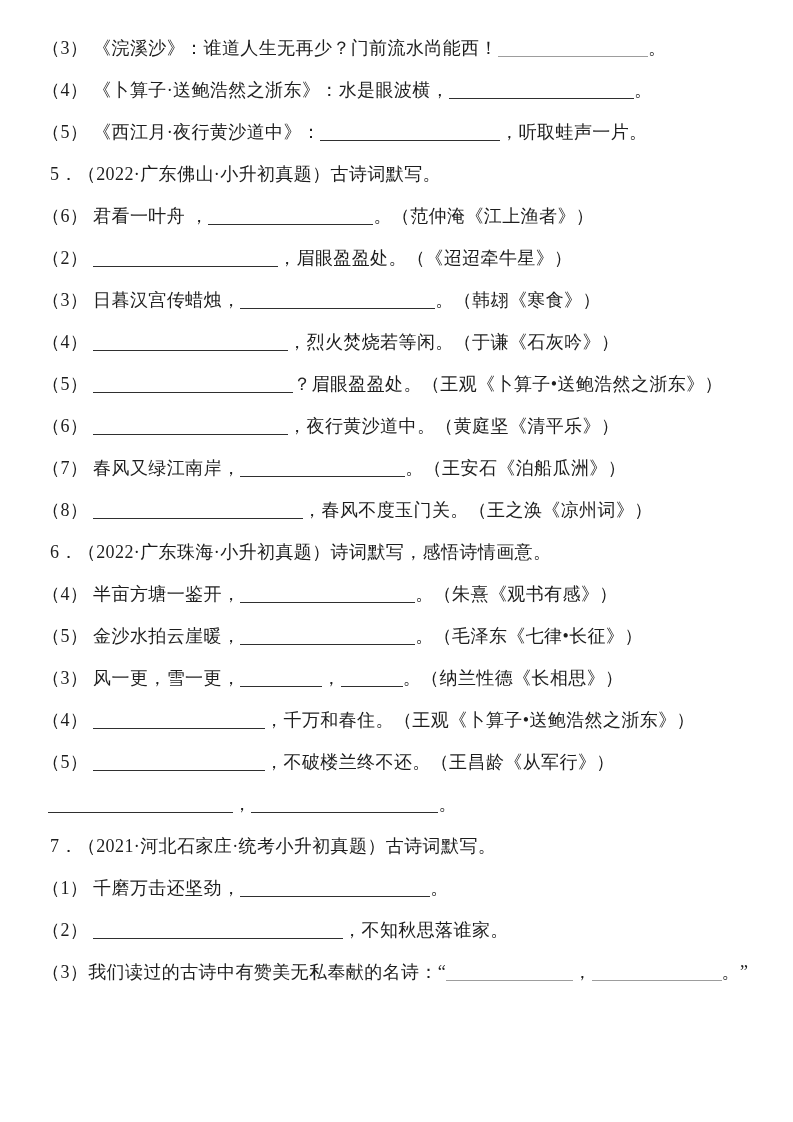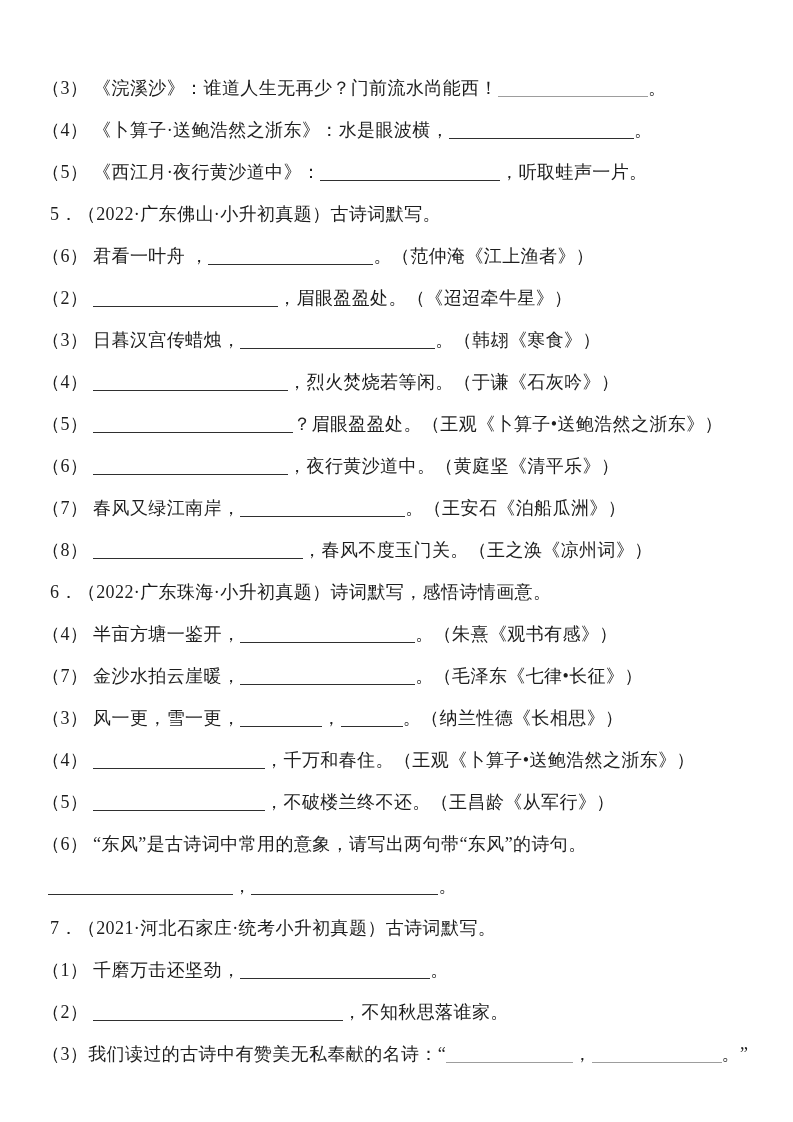--- a/index.html
+++ b/index.html
@@ -6,21 +6,21 @@
   body{
     width:793px;height:1122px;
     background:#ffffff;
     font-family:"Liberation Serif","DejaVu Serif",serif;
     color:#1d1d1d;
     overflow:hidden;
   }
   .page{
     width:793px;height:1122px;
     box-sizing:border-box;
-    padding-top:76px;
+    padding-top:36px;
     background:#ffffff;
   }
   .line{
     height:42px;
     display:flex;
     align-items:baseline;
     font-size:18px;
     letter-spacing:0.4px;
     box-sizing:border-box;
   }
@@ -102,43 +102,40 @@
       </div>
       <div class="line section">
         <span class="txt">6．（2022·广东珠海·小升初真题）诗词默写，感悟诗情画意。</span>
       </div>
       <div class="line item">
         <span class="txt">（4） 半亩方塘一鉴开，</span>
         <span class="blank dark" style="width: 175px;"></span>
         <span class="txt">。（朱熹《观书有感》）</span>
       </div>
       <div class="line item">
-        <span class="txt">（7） 金沙水拍云崖暖，</span>
+        <span class="txt">（5） 金沙水拍云崖暖，</span>
         <span class="blank dark" style="width: 175px;"></span>
         <span class="txt">。（毛泽东《七律•长征》）</span>
       </div>
       <div class="line item">
         <span class="txt">（3） 风一更，雪一更，</span>
         <span class="blank dark" style="width: 82px;"></span>
         <span class="txt">，</span>
         <span class="blank dark" style="width: 62px;"></span>
         <span class="txt">。（纳兰性德《长相思》）</span>
       </div>
       <div class="line item">
         <span class="txt">（4） </span>
         <span class="blank dark" style="width: 172px;"></span>
         <span class="txt">，千万和春住。（王观《卜算子•送鲍浩然之浙东》）</span>
       </div>
       <div class="line item">
         <span class="txt">（5） </span>
         <span class="blank dark" style="width: 172px;"></span>
         <span class="txt">，不破楼兰终不还。（王昌龄《从军行》）</span>
-      </div>
-      <div class="line item">
-        <span class="txt">（6） “东风”是古诗词中常用的意象，请写出两句带“东风”的诗句。</span>
       </div>
       <div class="line answer">
         <span class="blank dark" style="width: 185px;"></span>
         <span class="txt">，</span>
         <span class="blank dark" style="width: 187px;"></span>
         <span class="txt">。</span>
       </div>
       <div class="line section">
         <span class="txt">7．（2021·河北石家庄·统考小升初真题）古诗词默写。</span>
       </div>

